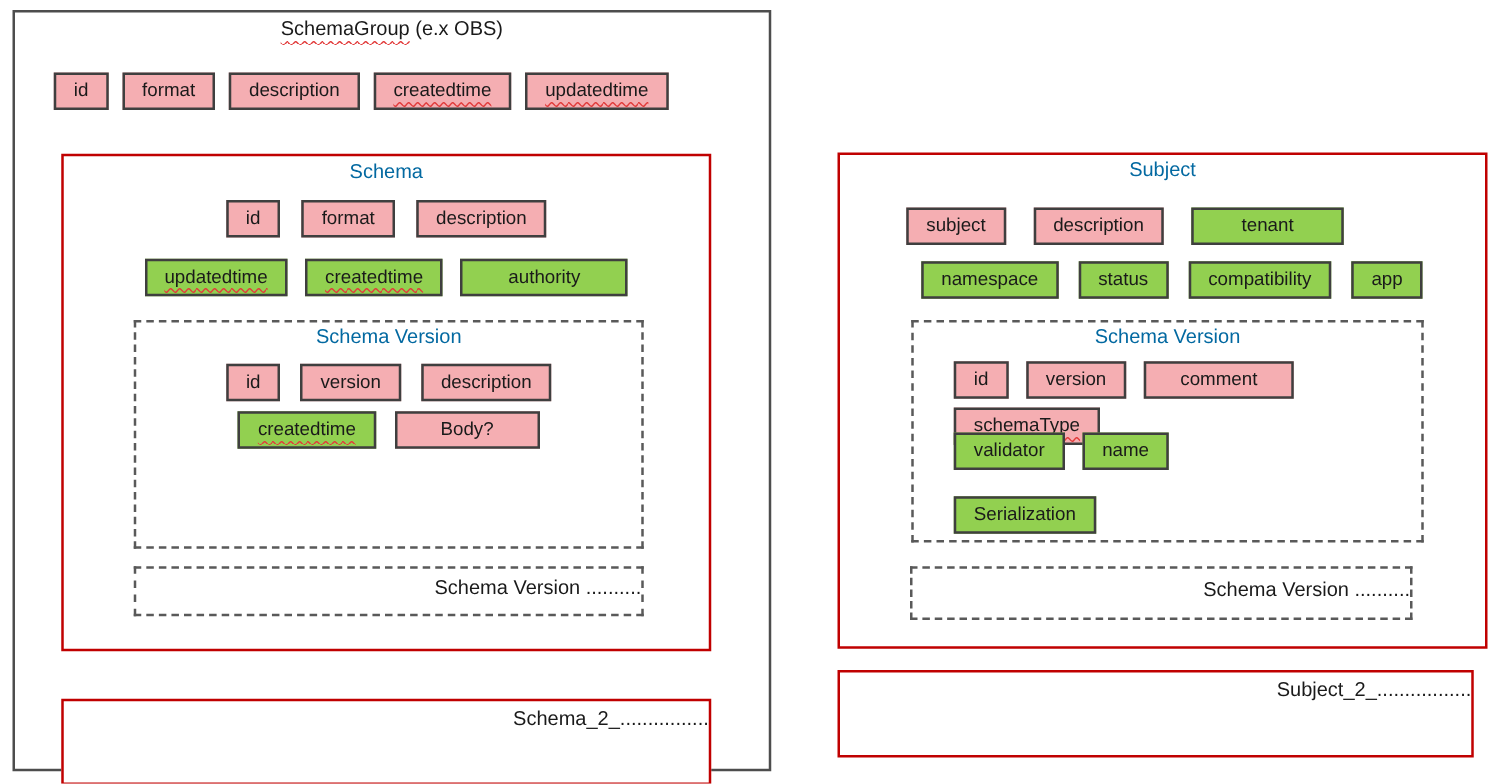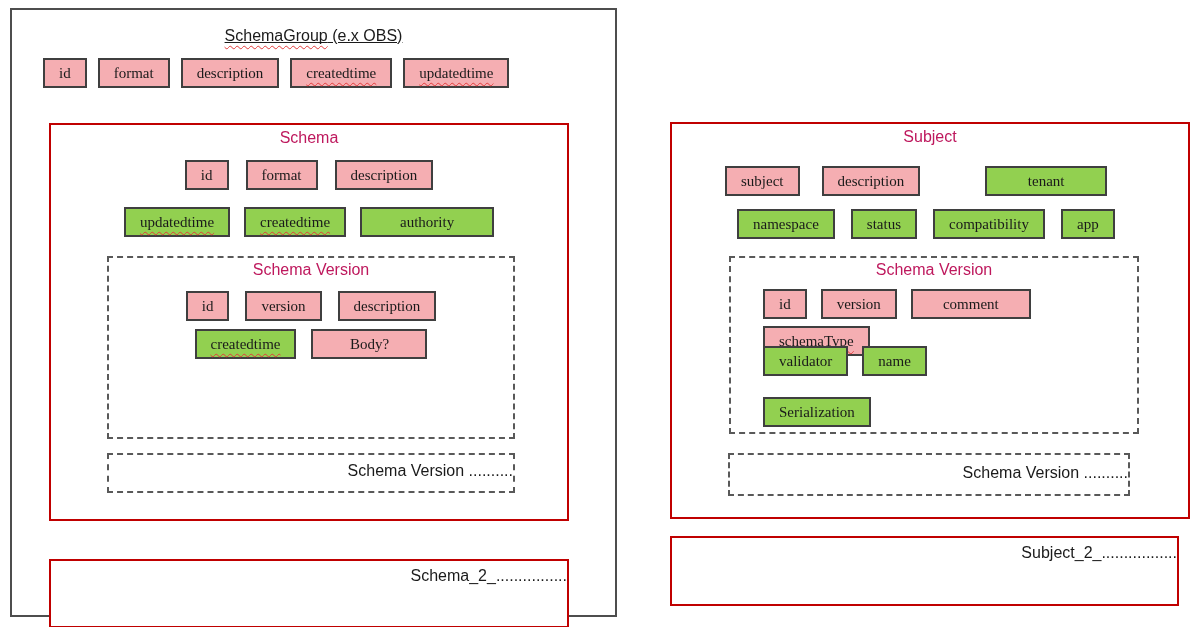--- a/index.html
+++ b/index.html
@@ -7,48 +7,47 @@
     position:relative;width:1200px;height:627px;background:#ffffff;
     font-family:"Liberation Sans",sans-serif;color:#1a1a1a;overflow:hidden;
   }
   .abs{position:absolute;box-sizing:border-box;}
   .outer-box{border:2px solid #4d4d4d;background:#ffffff;}
   .red-box{border:2px solid #c00000;background:#ffffff;}
   .dashed-box{border:2px dashed #595959;background:#ffffff;}
   .title{
     width:100%;text-align:center;font-size:16px;line-height:20px;
   }
-  .red-text{color:#be185d;}
+  .red-text{color:#0369a1;}
   .black-text{color:#1a1a1a;}
   .frow{display:flex;align-items:flex-start;}
   .frow.center{width:100%;justify-content:center;}
   .f{
     display:inline-block;border:2px solid #3f3f3f;padding:2px 14px;
     font-size:15px;line-height:22px;white-space:nowrap;text-align:center;
     box-sizing:border-box;
-    font-family:Liberation Serif, serif;
   }
   .f.pink{background:#f5aeb2;}
   .f.green{background:#92d050;}
   .sq{
     text-decoration:underline wavy #e23b3b;
     text-decoration-thickness:1px;
     text-underline-offset:4px;
     text-decoration-skip-ink:none;
   }
   .centered-line{width:100%;text-align:right;font-size:16px;}
 </style>
 </head>
 <body>
 
 <div id="canvas">
 
   <div class="abs outer-box" style="left:10px;top:8px;width:607px;height:609px;">
 
-    <div class="abs title black-text" style="top:16px;text-decoration:underline;">
+    <div class="abs title black-text" style="top:4px;">
       <span class="sq">SchemaGroup</span><span> (e.x OBS)</span>
     </div>
 
     <div class="abs frow" style="left:31px;top:48px;gap:11px;">
         <span class="f pink">id</span>
         <span class="f pink">format</span>
         <span class="f pink">description</span>
         <span class="f pink sq">createdtime</span>
         <span class="f pink sq">updatedtime</span>
       </div>
@@ -92,21 +91,21 @@
     </div>
   </div>
 
   <div class="abs red-box" style="left:670px;top:122px;width:520px;height:397px;">
 
     <div class="abs title red-text" style="top:3px;">Subject</div>
 
     <div class="abs frow" style="left:53px;top:42px;gap:22px;">
         <span class="f pink">subject</span>
         <span class="f pink">description</span>
-        <span class="f green" style="min-width: 122px; margin-left: 43px;">tenant</span>
+        <span class="f green" style="min-width: 122px;">tenant</span>
       </div>
 
     <div class="abs frow" style="left:53px;top:85px;gap:16px;padding-left:12px;">
         <span class="f green">namespace</span>
         <span class="f green">status</span>
         <span class="f green">compatibility</span>
         <span class="f green">app</span>
       </div>
 
     <div class="abs dashed-box" style="left:57px;top:132px;width:410px;height:178px;">

